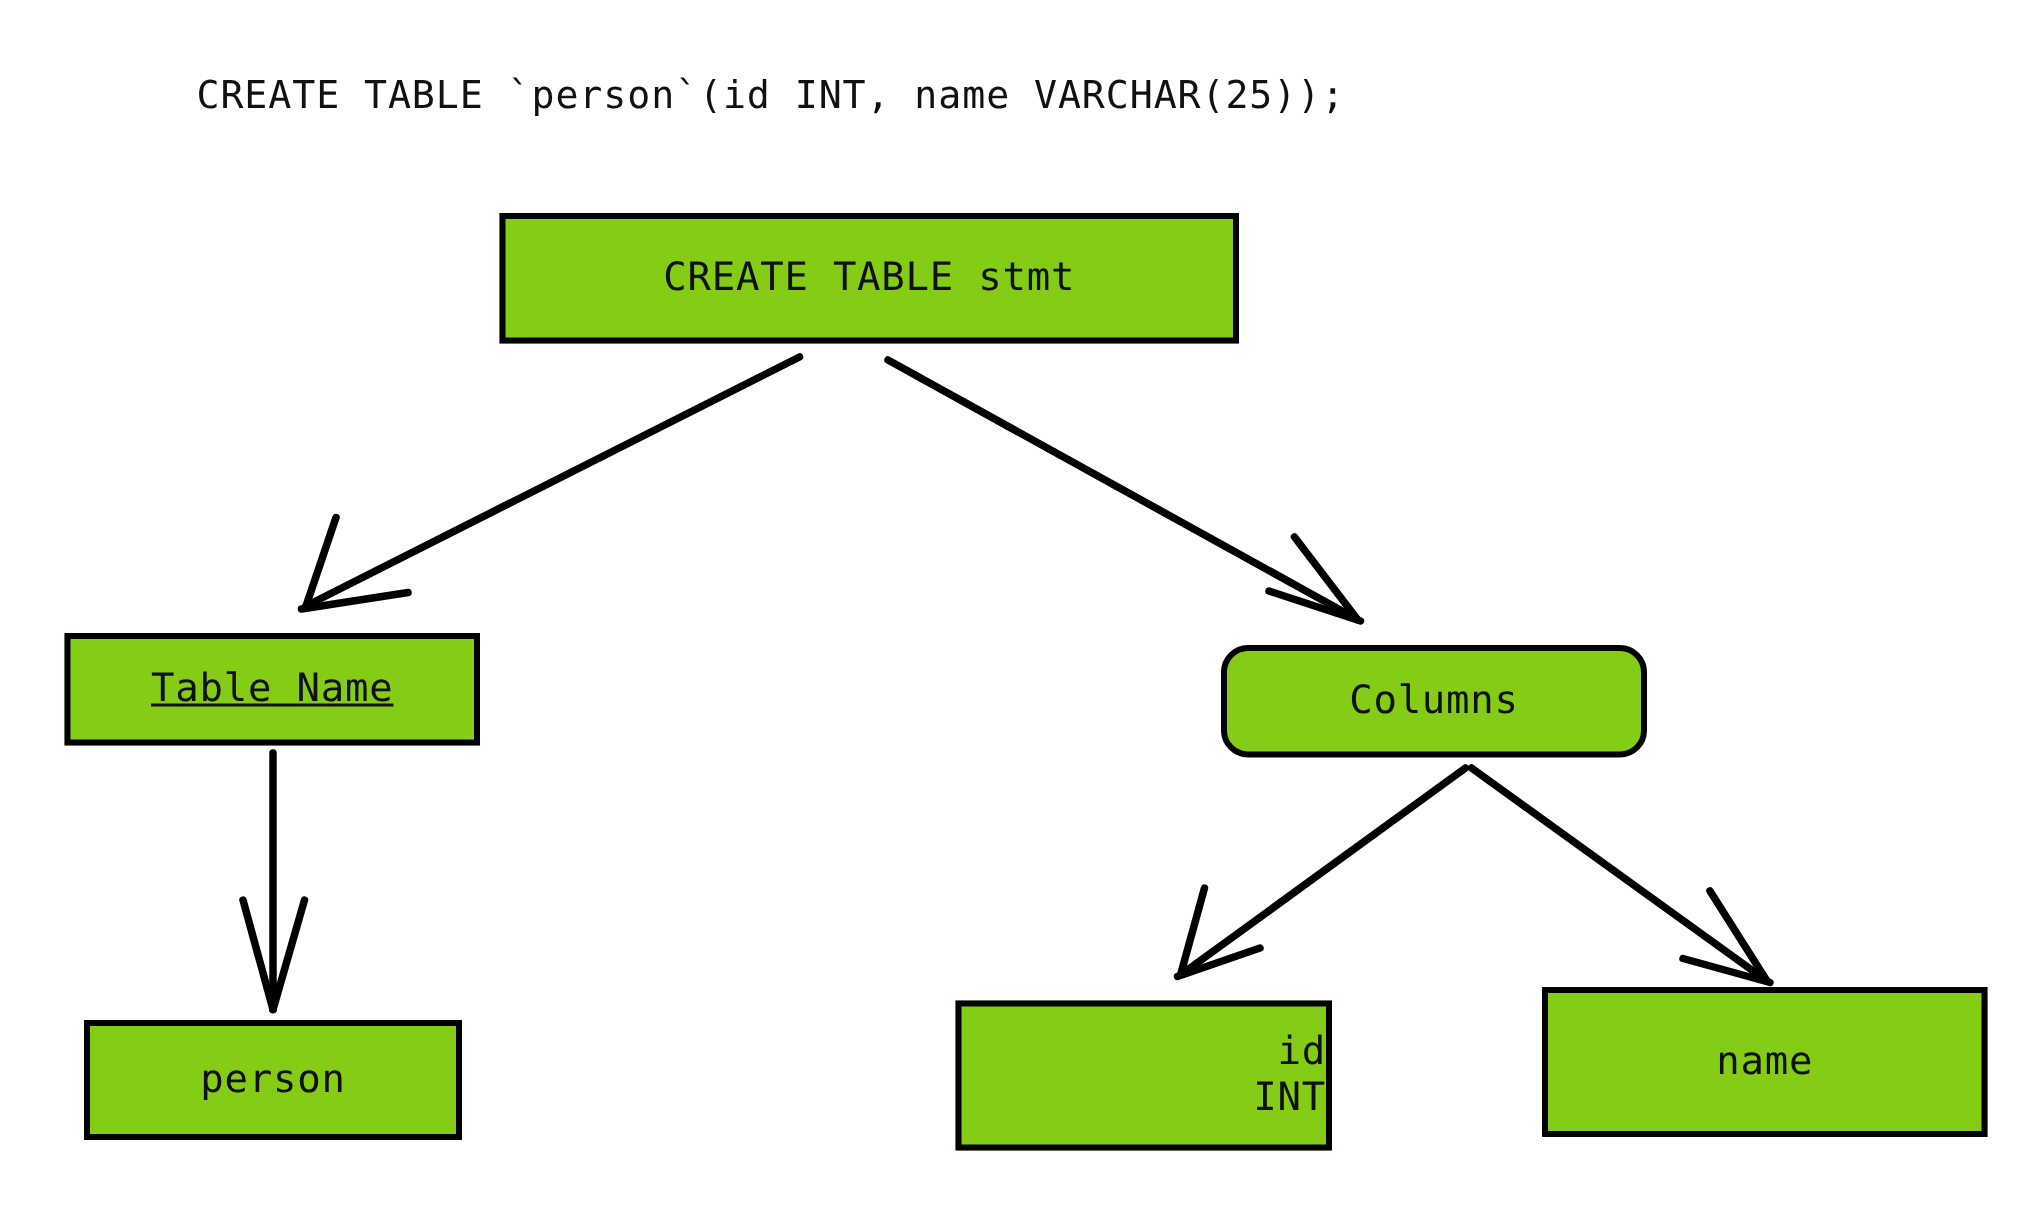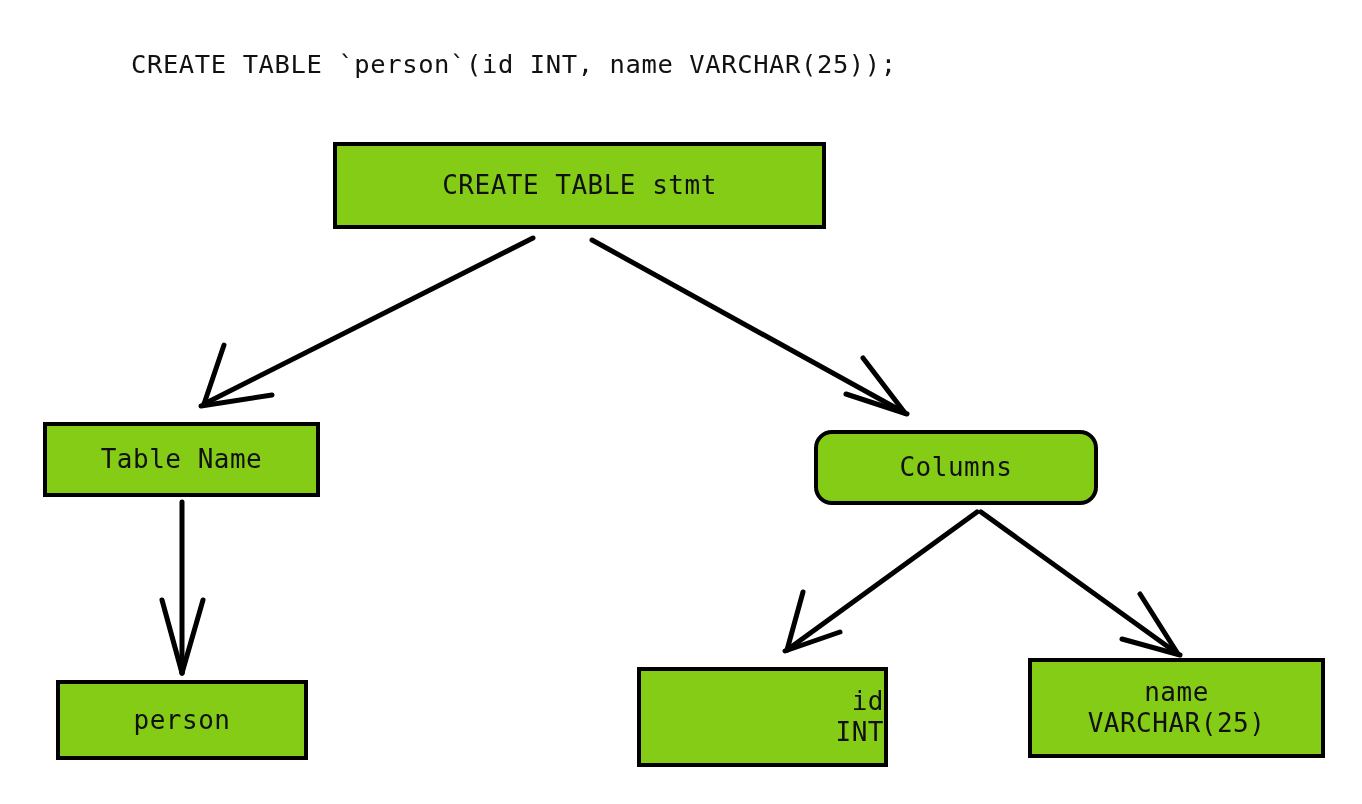--- a/index.html
+++ b/index.html
@@ -52,21 +52,21 @@
     font-size: 26px;
     line-height: 1.18;
     letter-spacing: 0.5px;
     white-space: pre;
     color: #111111;
     z-index: 2;
   }
   .node .line2 { display: block; }
   
   #node-root       { left: 333px; top: 142px; width: 493px; height: 87px; }
-  #node-tablename  { left:  43px; top: 422px; width: 277px; height:  75px; }
+  #node-tablename  { left:  43px; top: 422px; width: 277px; height:  75px; text-decoration: underline; }
   #node-columns    { left: 814px; top: 430px; width: 284px; height:  75px; border-radius: 18px; }
   #node-person     { left:  56px; top: 680px; width: 252px; height:  80px; }
   #node-col-id     { left: 637px; top: 667px; width: 251px; height: 100px; align-items: flex-end; }
   #node-col-name   { left:1028px; top: 658px; width: 297px; height: 100px; }
 </style>
 </head>
 <body>
 
 <div id="canvas">
 
@@ -124,16 +124,15 @@
     <span>person</span>
   </div>
 
   <div class="node" id="node-col-id">
     <span>id</span>
     <span class="line2">INT</span>
   </div>
 
   <div class="node" id="node-col-name">
     <span>name</span>
-    <span class="line2">VARCHAR(25)</span>
   </div>
 
 </div>
 
 </body></html>

